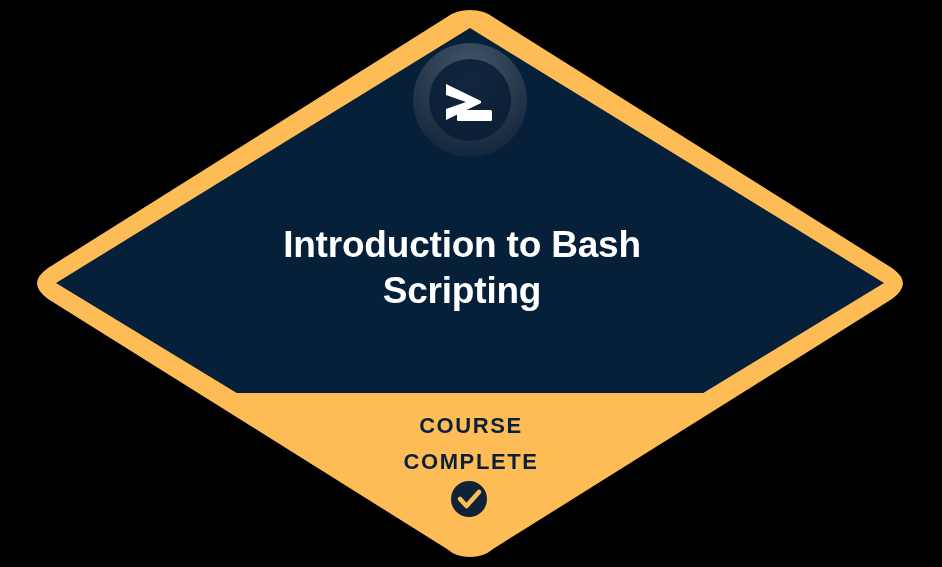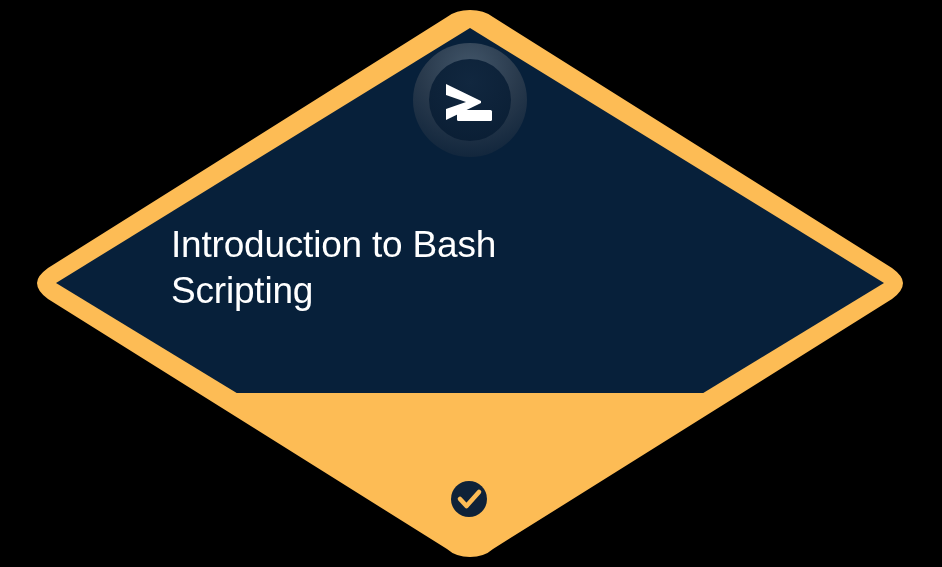--- a/index.html
+++ b/index.html
@@ -36,28 +36,28 @@
     position: absolute;
     left: 0;
     top: 0;
     width: 942px;
     height: 567px;
     pointer-events: none;
   }
 
   #course-title {
     position: absolute;
-    left: 171px;
+    left: 162px;
     top: 222px;
     width: 600px;
-    text-align: left;
+    text-align: center;
     color: #FFFFFF;
     font-family: "Liberation Sans", sans-serif;
     font-size: 37px;
-    font-weight: normal;
+    font-weight: bold;
     line-height: 46px;
     letter-spacing: -0.2px;
     white-space: pre-line;
   }
 
   #status-label {
     position: absolute;
     left: 171px;
     top: 408px;
     width: 600px;
@@ -132,15 +132,17 @@
     <g>
       <circle cx="469" cy="499" r="18" fill="#0F2238"></circle>
       <path d="M 460 499 L 466.5 506 L 479 492" fill="none" stroke="#FDBC55" stroke-width="4.6" stroke-linecap="round" stroke-linejoin="round"></path>
     </g>
   </svg>
 
   <div class="overlay">
     <div id="course-title">Introduction to Bash
 Scripting</div>
 
+    <div id="status-label">COURSE
+COMPLETE</div>
   </div>
 
 </div>
 
 </body></html>

